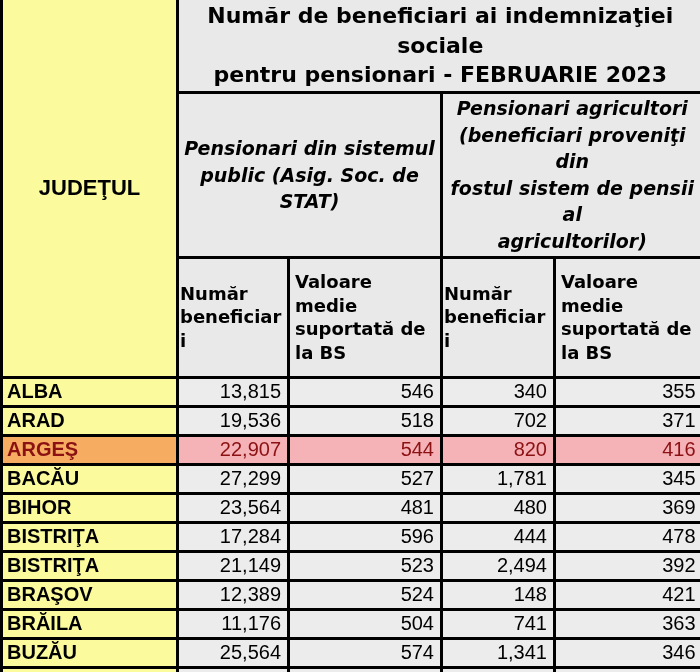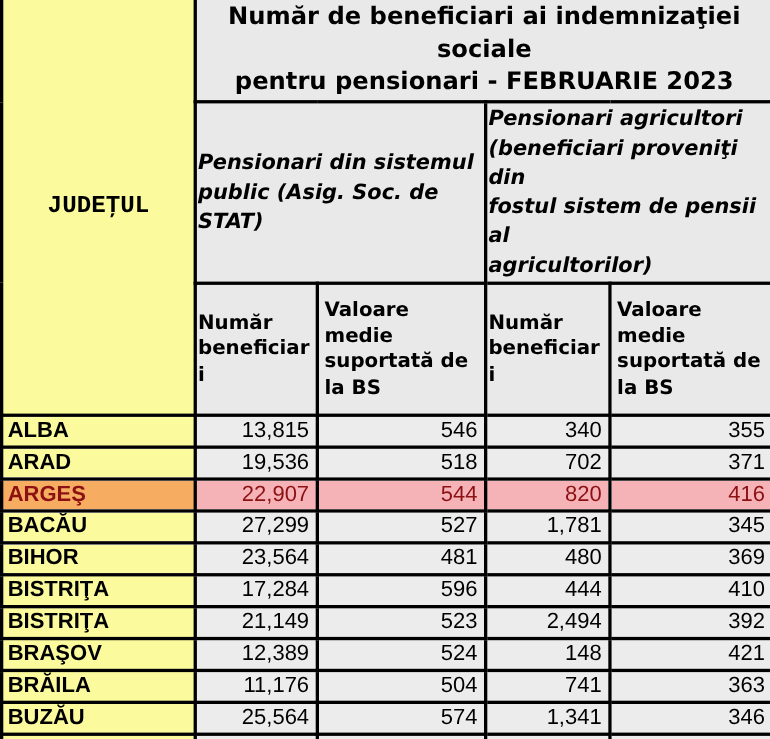--- a/index.html
+++ b/index.html
@@ -24,40 +24,41 @@
   }
   
   tr.r-title td { border-top: none; }
   td.judetul { border-top: none; }
   table.grid tr td:last-child { border-right: none; }
   
   td.judetul, td.county, td.county-empty { border-right-width: 4px; border-left-width: 3px; }
 
   td.judetul {
     background: #FBFB9E;
-    font-family: Liberation Mono, monospace;
+    font-family: Liberation Sans, sans-serif;
     font-weight: bold;
     font-size: 22px;
     text-align: center;
   }
   td.title-cell {
     background: #E9E9E9;
     font-family: "DejaVu Sans", sans-serif;
     font-weight: bold;
     font-size: 22px;
     text-align: center;
     white-space: pre-line;
     line-height: 1.35;
   }
   td.group-cell {
     background: #E9E9E9;
     font-family: "DejaVu Sans", sans-serif;
     font-weight: bold;
     font-style: italic;
     font-size: 19px;
+    text-align: center;
     white-space: pre-line;
     line-height: 1.4;
   }
   td.sub-cell {
     background: #E9E9E9;
     font-family: "DejaVu Sans", sans-serif;
     font-weight: bold;
     font-size: 18px;
     white-space: pre-line;
     line-height: 1.3;
@@ -162,21 +163,21 @@
           <td class="val">23,564</td>
           <td class="val">481</td>
           <td class="val">480</td>
           <td class="val">369</td>
         </tr>
         <tr>
           <td class="county">BISTRIŢA</td>
           <td class="val">17,284</td>
           <td class="val">596</td>
           <td class="val">444</td>
-          <td class="val">410</td>
+          <td class="val">478</td>
         </tr>
         <tr>
           <td class="county">BISTRIŢA</td>
           <td class="val">21,149</td>
           <td class="val">523</td>
           <td class="val">2,494</td>
           <td class="val">392</td>
         </tr>
         <tr>
           <td class="county">BRAŞOV</td>

